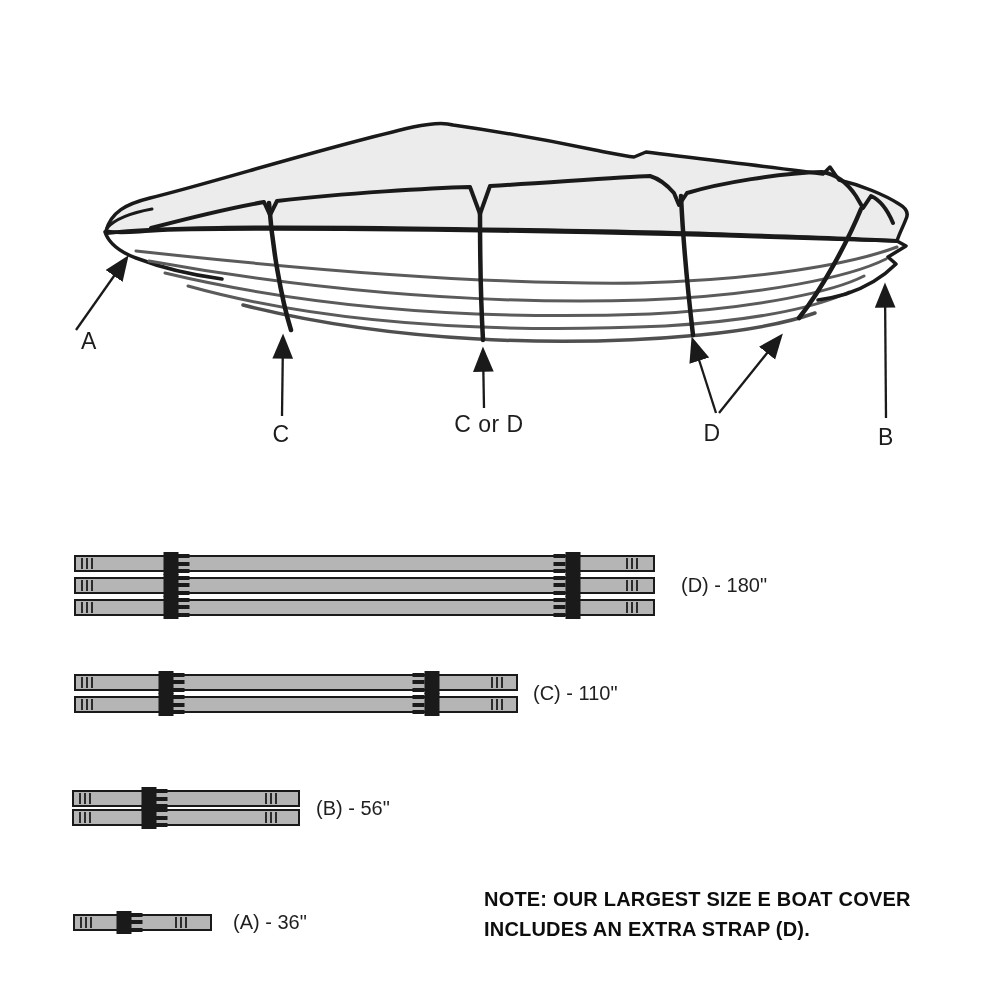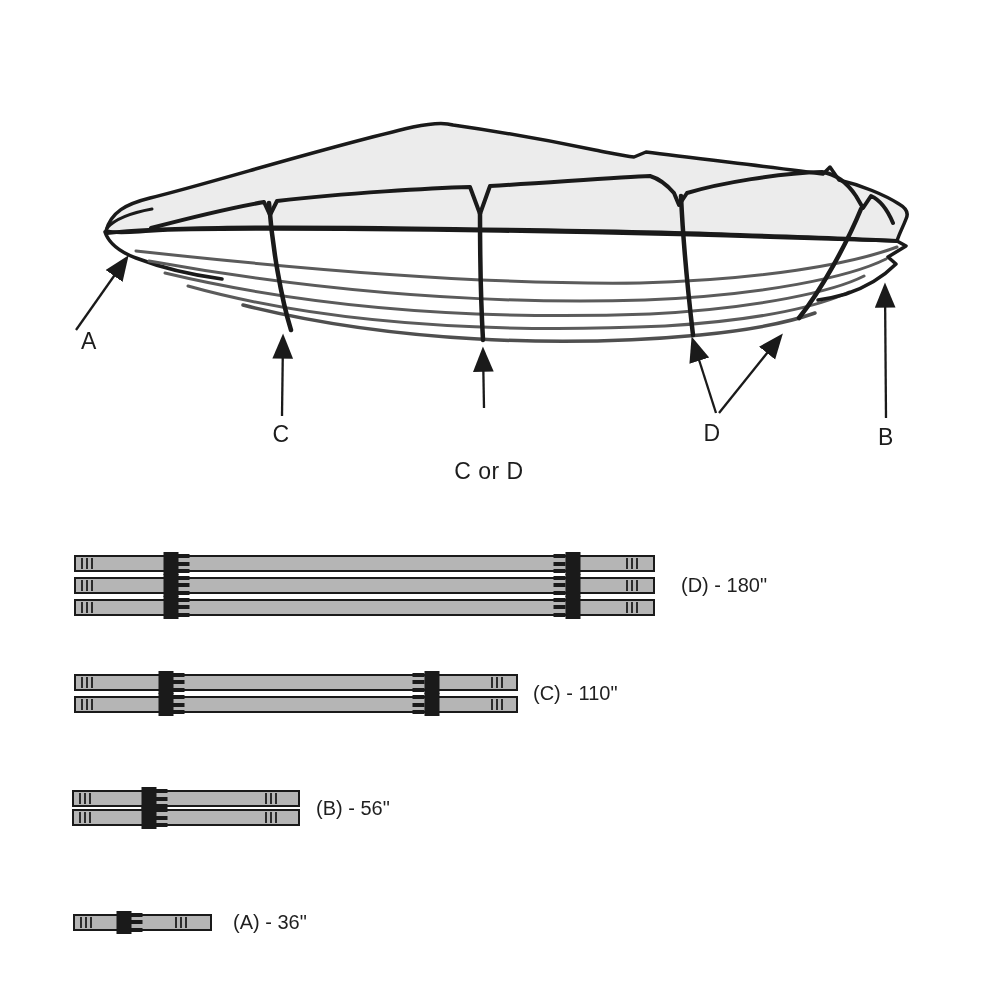--- a/index.html
+++ b/index.html
@@ -99,21 +99,21 @@
     <line x1="282" y1="416" x2="283" y2="338" stroke="var(--line,#1a1a1a)" stroke-width="2.3" marker-end="url(#ah)"></line>
     <line x1="484" y1="408" x2="483" y2="351" stroke="var(--line,#1a1a1a)" stroke-width="2.3" marker-end="url(#ah)"></line>
     <line x1="716" y1="413" x2="693" y2="341" stroke="var(--line,#1a1a1a)" stroke-width="2.3" marker-end="url(#ah)"></line>
     <line x1="719" y1="413" x2="780" y2="337" stroke="var(--line,#1a1a1a)" stroke-width="2.3" marker-end="url(#ah)"></line>
     <line x1="886" y1="418" x2="885" y2="287" stroke="var(--line,#1a1a1a)" stroke-width="2.3" marker-end="url(#ah)"></line>
   </svg>
 
   <div id="pointer-labels">
       <div class="pointer-label" style="left: 89px; top: 341px;">A</div>
       <div class="pointer-label" style="left: 281px; top: 434px;">C</div>
-      <div class="pointer-label" style="left: 489px; top: 424px; margin-top: 47px;">C or D</div>
+      <div class="pointer-label" style="left: 489px; top: 424px;">C or D</div>
       <div class="pointer-label" style="left: 712px; top: 433px;">D</div>
       <div class="pointer-label" style="left: 886px; top: 437px;">B</div>
     </div>
   <div id="strap-groups">
       <div class="strap-group" style="left: 74px; top: 555px;">
         <div class="strap-stack" style="row-gap: 5px;">
           <div class="strap" style="width: 581px;">
             <span class="stitch stitch-left"></span>
             <span class="stitch" style="left: calc(96.5% - 7px);"></span>
             <span class="buckle" style="left: 16.5%;">
@@ -197,13 +197,14 @@
             <span class="stitch" style="left: calc(79% - 7px);"></span>
             <span class="buckle" style="left: 36%;">
               <span class="prongs dir-right"></span>
             </span>
           </div>
         </div>
         <span class="group-label" style="margin-left: 21px;">(A) - 36"</span>
       </div>
     </div>
 
+  <div class="note">NOTE: OUR LARGEST SIZE E BOAT COVER INCLUDES AN EXTRA STRAP (D).</div>
 </div>
 
 </body></html>

